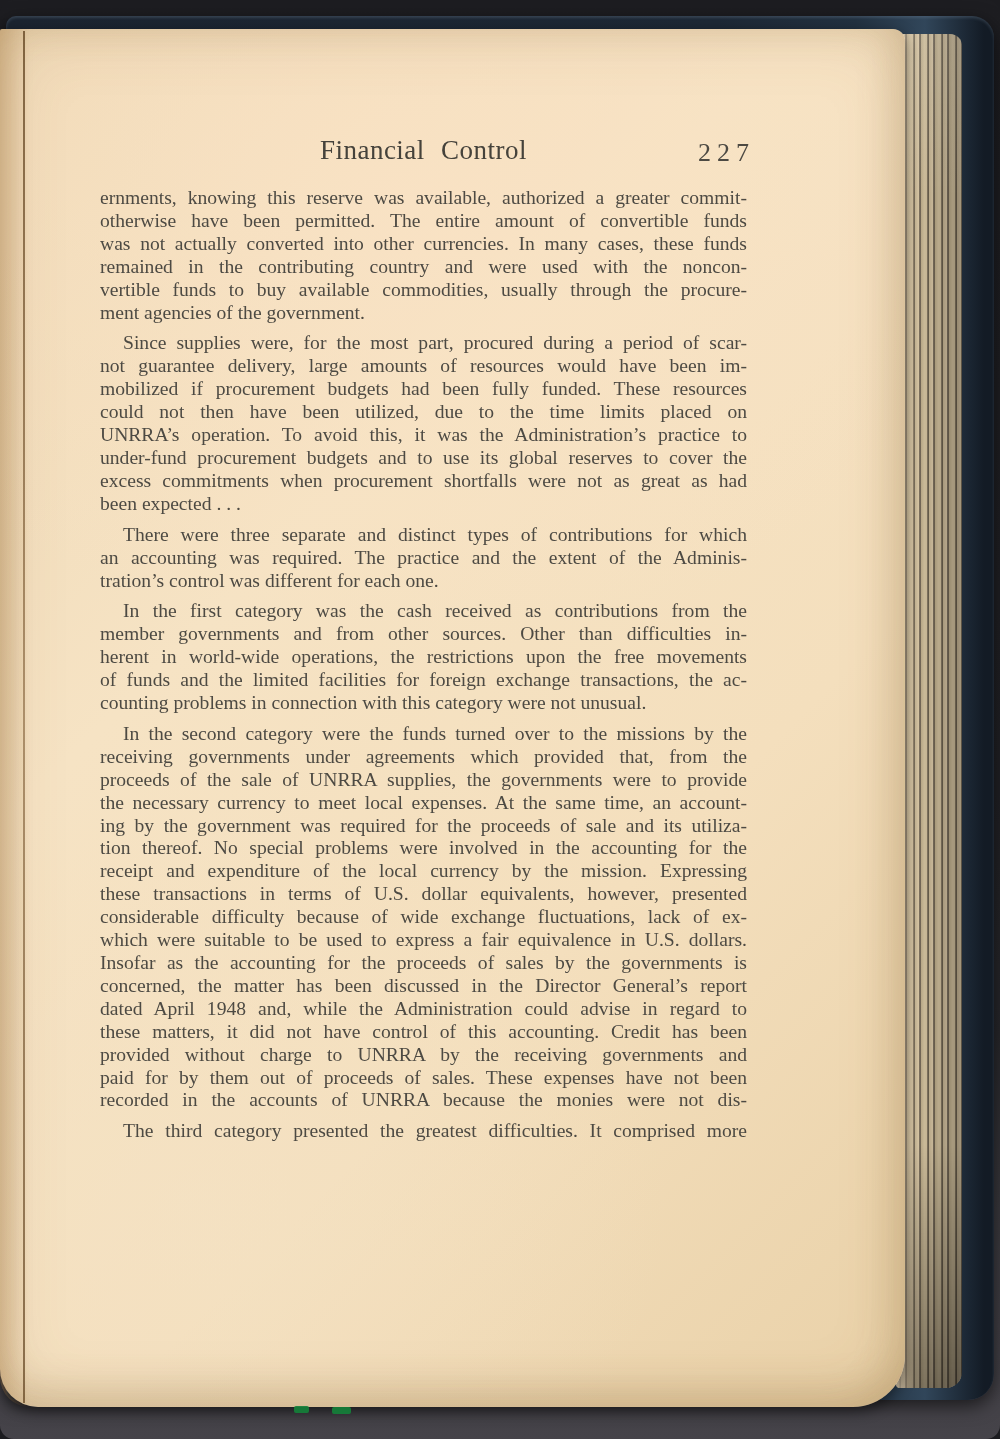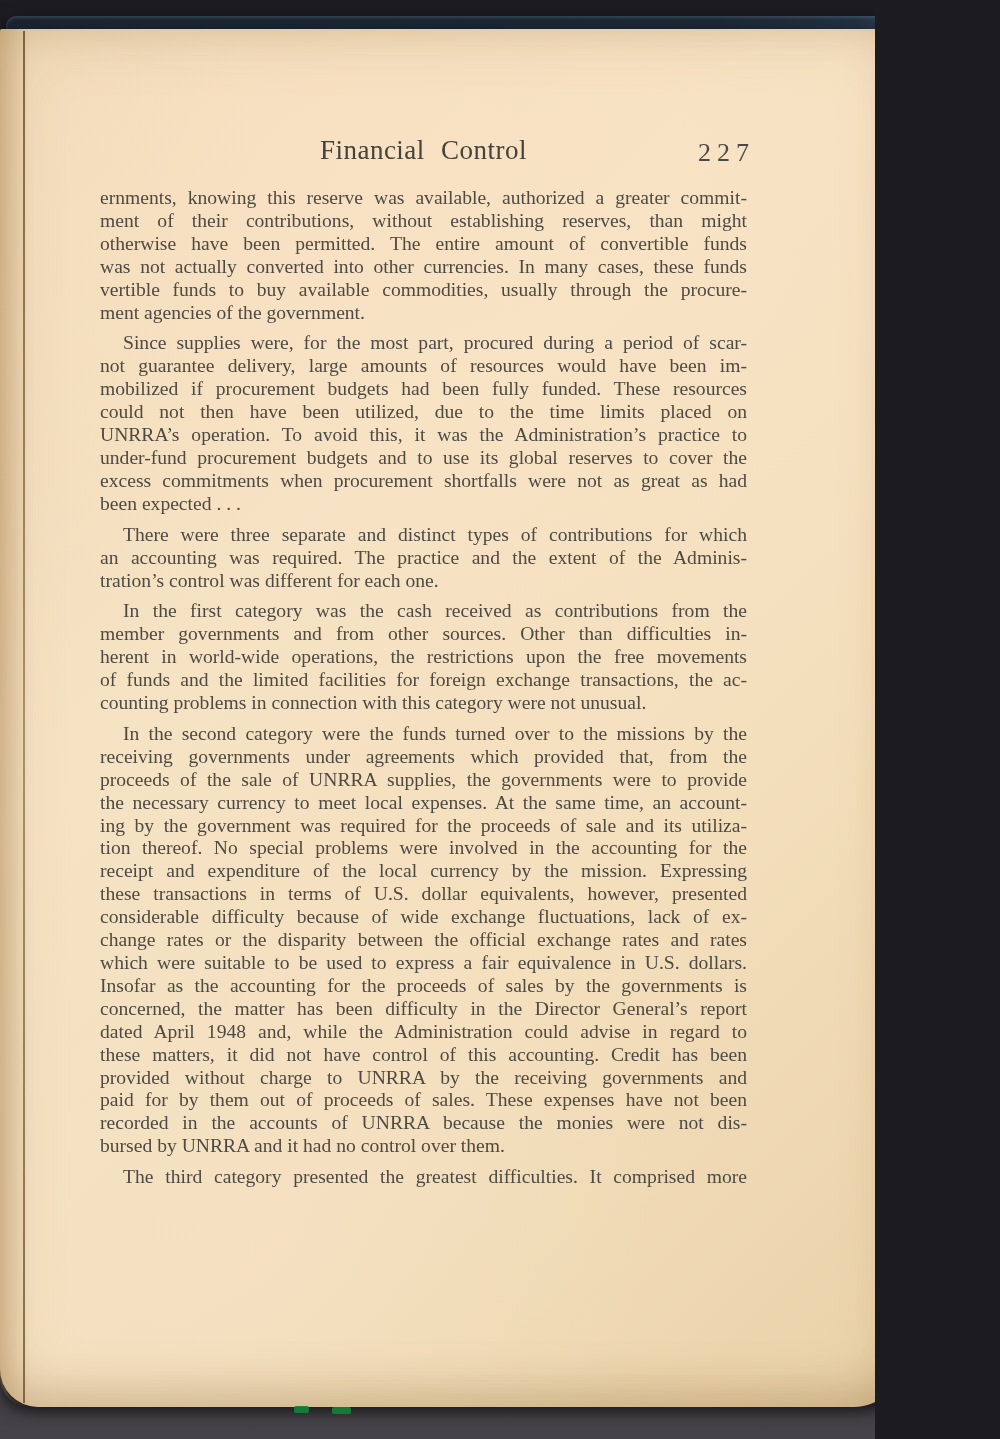--- a/index.html
+++ b/index.html
@@ -1,17 +1,17 @@
 <!DOCTYPE html>
 <html><head>
 <meta charset="utf-8">
 <style>
   html,body{margin:0;padding:0;background:#1c1c20;}
-  .stage{position:relative;width:875px;height:1439px;overflow:hidden;
-         font-family:"Liberation Serif","DejaVu Serif",serif;}
+  .stage{position:relative;width:1000px;height:1439px;overflow:hidden;
+         font-family:"Liberation Serif","DejaVu Serif",serif;border-radius:14px;}
   
   .scene{position:absolute;inset:0;z-index:0;
          background:linear-gradient(180deg,#1d1d21 0%,#212125 55%,#28282c 72%,
                     #3a393e 84%,#413f45 92%,#454349 100%);}
   
   .cover{position:absolute;left:6px;top:16px;width:988px;height:1384px;z-index:1;
          background:linear-gradient(90deg,#1b2430 0%,#1d2835 72%,#223140 86%,
                     #31465a 93%,#131b25 99%);
          border-radius:10px 22px 26px 10px;
          box-shadow:inset 0 2px 3px rgba(130,150,170,0.25), 0 6px 18px rgba(0,0,0,0.6);}
@@ -77,23 +77,23 @@
     <div class="crease-line"></div>
 
     <div class="running-head">
       <span class="head-title">Financial Control</span>
       <span class="page-num">227</span>
     </div>
 
     <div class="body-text">
         <div class="para">
           <div class="line">ernments, knowing this reserve was available, authorized a greater commit-</div>
-          <div class="line">ment of their contributions, without establishing reserves, than might</div>
           <div class="line">otherwise have been permitted. The entire amount of convertible funds</div>
           <div class="line">was not actually converted into other currencies. In many cases, these funds</div>
+          <div class="line">remained in the contributing country and were used with the noncon-</div>
           <div class="line">vertible funds to buy available commodities, usually through the procure-</div>
           <div class="line last">ment agencies of the government.</div>
         </div>
         <div class="para indent">
           <div class="line">Since supplies were, for the most part, procured during a period of scar-</div>
           <div class="line">not guarantee delivery, large amounts of resources would have been im-</div>
           <div class="line">mobilized if procurement budgets had been fully funded. These resources</div>
           <div class="line">could not then have been utilized, due to the time limits placed on</div>
           <div class="line">UNRRA’s operation. To avoid this, it was the Administration’s practice to</div>
           <div class="line">under-fund procurement budgets and to use its global reserves to cover the</div>
@@ -115,30 +115,28 @@
         <div class="para indent">
           <div class="line">In the second category were the funds turned over to the missions by the</div>
           <div class="line">receiving governments under agreements which provided that, from the</div>
           <div class="line">proceeds of the sale of UNRRA supplies, the governments were to provide</div>
           <div class="line">the necessary currency to meet local expenses. At the same time, an account-</div>
           <div class="line">ing by the government was required for the proceeds of sale and its utiliza-</div>
           <div class="line">tion thereof. No special problems were involved in the accounting for the</div>
           <div class="line">receipt and expenditure of the local currency by the mission. Expressing</div>
           <div class="line">these transactions in terms of U.S. dollar equivalents, however, presented</div>
           <div class="line">considerable difficulty because of wide exchange fluctuations, lack of ex-</div>
-          <div class="line">change rates or the disparity between the official exchange rates and rates</div>
           <div class="line">which were suitable to be used to express a fair equivalence in U.S. dollars.</div>
           <div class="line">Insofar as the accounting for the proceeds of sales by the governments is</div>
-          <div class="line">concerned, the matter has been difficulty in the Director General’s report</div>
+          <div class="line">concerned, the matter has been discussed in the Director General’s report</div>
           <div class="line">dated April 1948 and, while the Administration could advise in regard to</div>
           <div class="line">these matters, it did not have control of this accounting. Credit has been</div>
           <div class="line">provided without charge to UNRRA by the receiving governments and</div>
           <div class="line">paid for by them out of proceeds of sales. These expenses have not been</div>
           <div class="line">recorded in the accounts of UNRRA because the monies were not dis-</div>
-          <div class="line last">bursed by UNRRA and it had no control over them.</div>
         </div>
         <div class="para indent">
           <div class="line">The third category presented the greatest difficulties. It comprised more</div>
         </div>
       </div>
   </div>
 
   <div class="green-mark gm-1"></div>
   <div class="green-mark gm-2"></div>
 </div>

